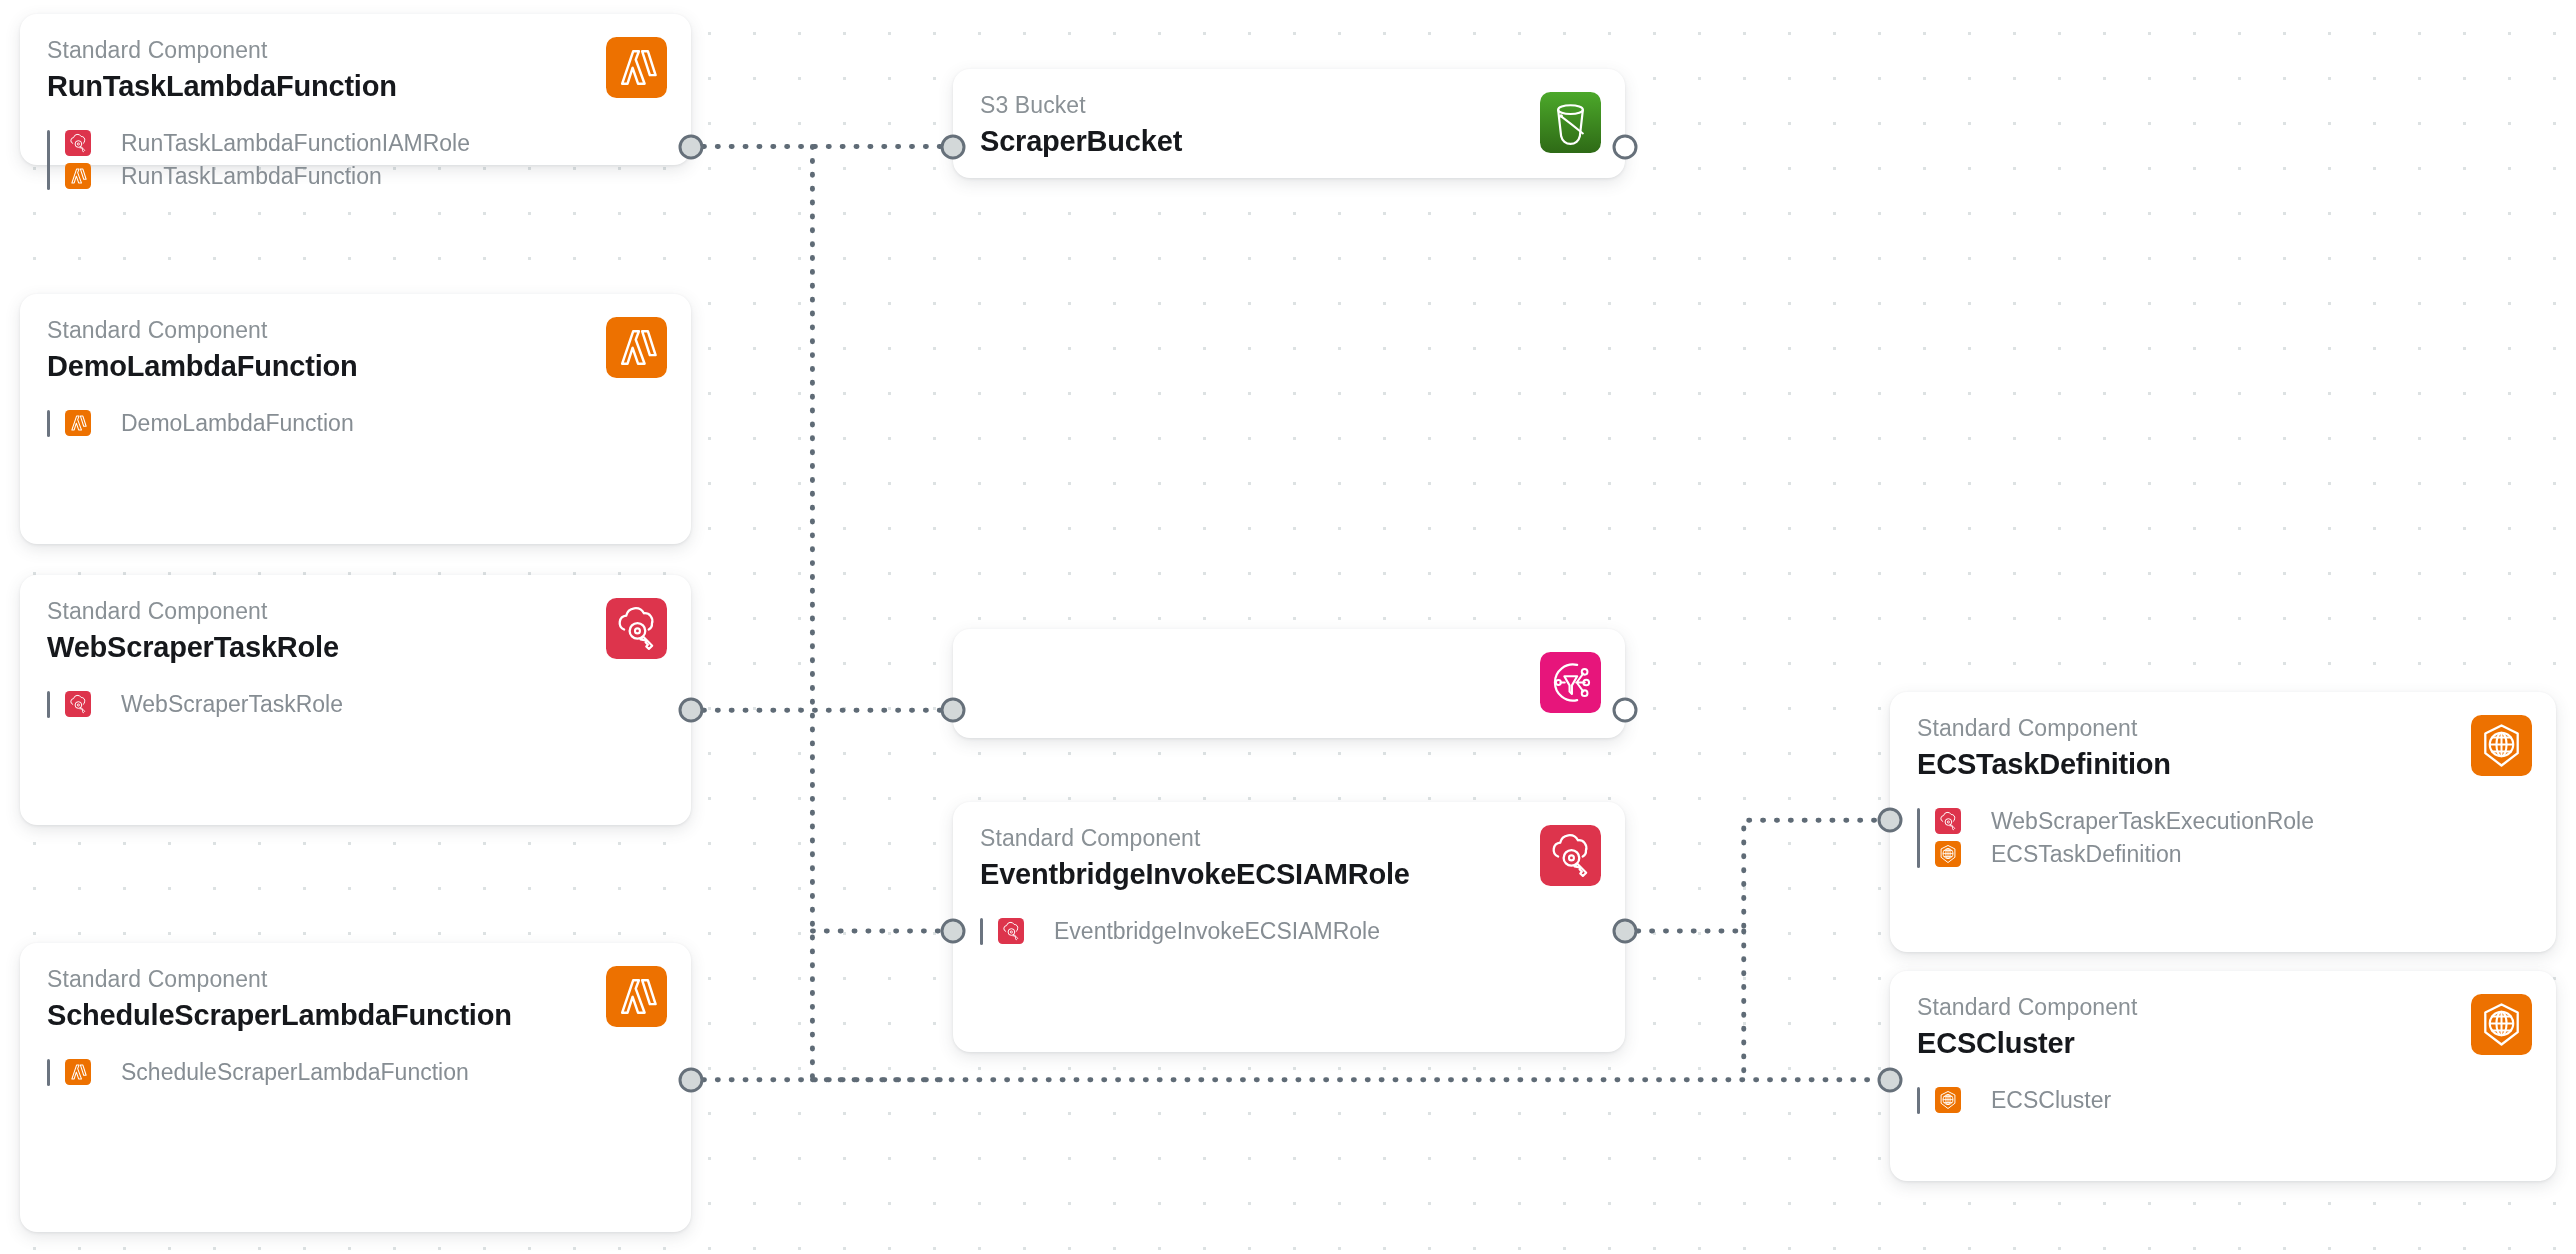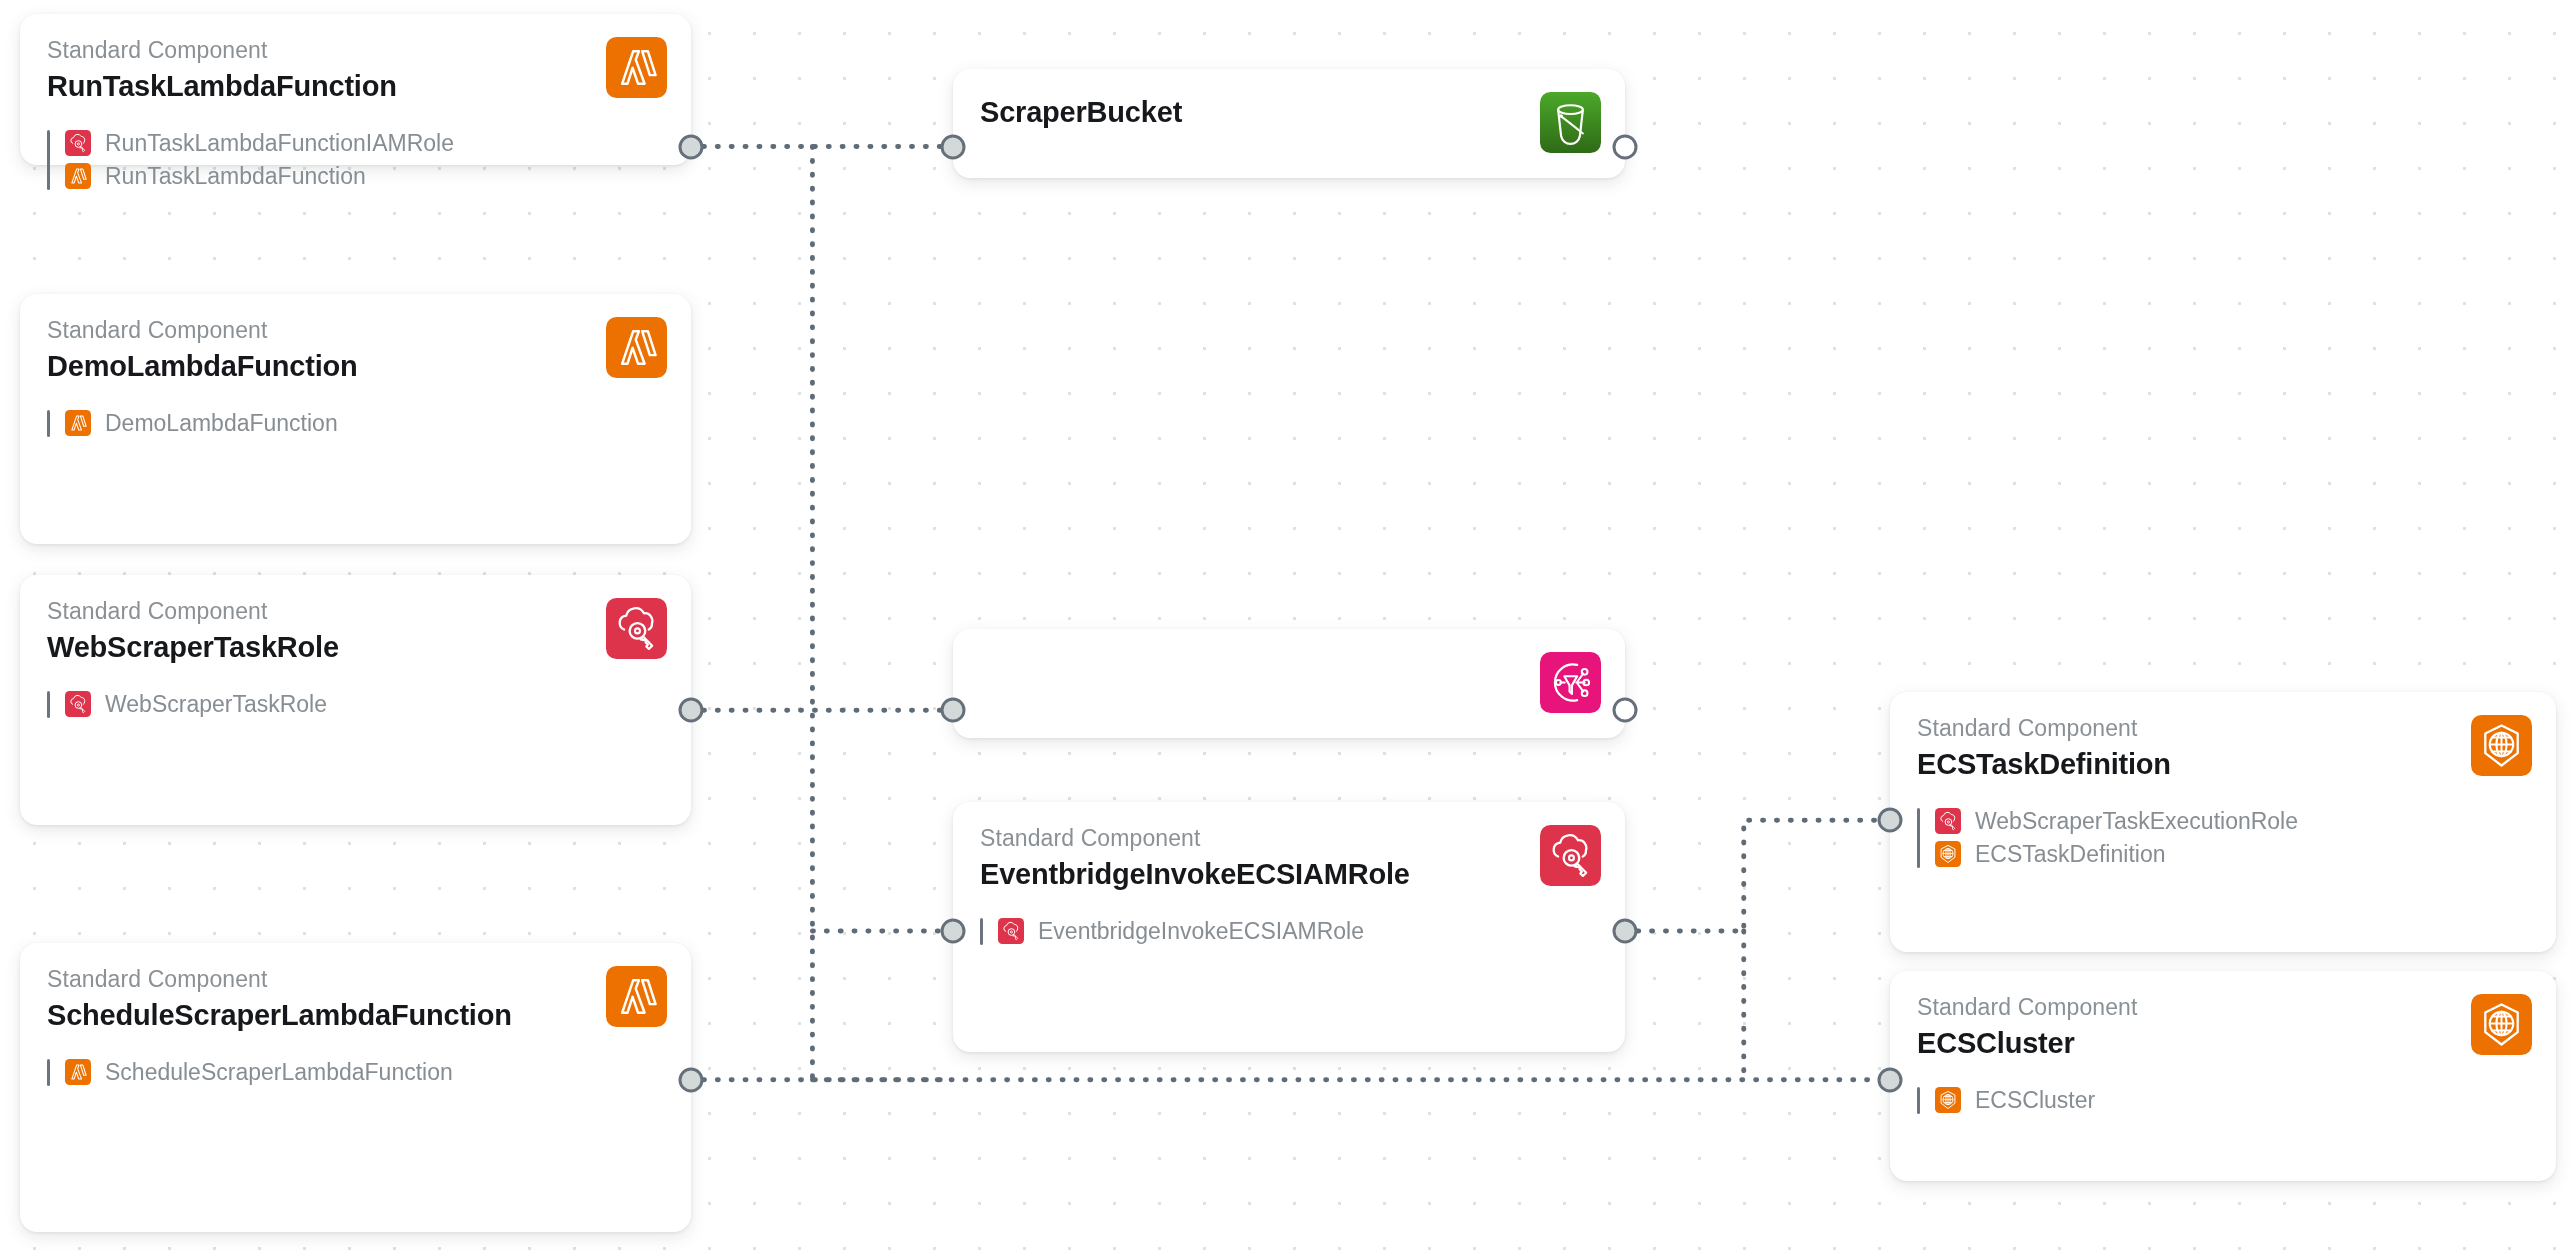--- a/index.html
+++ b/index.html
@@ -27,21 +27,21 @@
   .card-head{position:relative;padding:22px 111px 0 27px;}
   .ctype{font-size:23px;color:#8a9196;line-height:1.25;letter-spacing:0.1px;font-weight:400;}
   .ctitle{font-size:29px;color:#16181c;font-weight:700;line-height:1.13;margin-top:5px;letter-spacing:-0.2px;}
   .svc-icon{position:absolute;right:24px;top:23px;width:61px;height:61px;border-radius:12px;display:block;}
 
   .sublist{position:relative;margin:24px 0 0 27px;padding-left:18px;}
   .sublist:before{
     content:"";position:absolute;left:0;top:3px;bottom:3px;width:3.4px;
     background:#6b7480;border-radius:2px;
   }
-  .subitem{display:flex;align-items:center;gap:14px;height:33px;}
+  .subitem{display:flex;align-items:center;gap:30px;height:33px;}
   .sub-icon{width:26px;height:26px;border-radius:5px;flex:0 0 26px;display:block;}
   .sub-label{font-size:23px;color:#868d93;line-height:1;white-space:nowrap;font-weight:400;}
 
   .port{
     position:absolute;width:25px;height:25px;border-radius:50%;
     background:#d3d8d9;border:3px solid #66707a;box-sizing:border-box;
     transform:translate(-50%,-50%);
   }
   .port.open{background:#ffffff;}
 </style>
@@ -155,20 +155,21 @@
                 <rect width="64" height="64" rx="11" fill="#ED7100"></rect>
                 <path d="M17 49 L28.5 15 L34.5 15 L31.2 23.8 L40.5 49 L33.6 49 L27.9 32.4 L22.6 49 Z" fill="none" stroke="#ffffff" stroke-width="2.6" stroke-linejoin="round"></path>
                 <path d="M38 15 L44 15 L52 40 L46 40 Z" fill="none" stroke="#ffffff" stroke-width="2.6" stroke-linejoin="round"></path>
               </svg></span>
             <span class="sub-label">ScheduleScraperLambdaFunction</span>
           </div>
         </div>
       </div>
       <div class="card" style="left: 953px; top: 69px; width: 672px; height: 109px;">
         <div class="card-head">
+          <div class="ctype">S3 Bucket</div>
           <div class="ctitle">ScraperBucket</div>
           <span class="svc-icon"><svg width="61" height="61" viewBox="0 0 64 64">
               <defs>
                 <linearGradient id="s3g62" x1="0" y1="0" x2="0" y2="1">
                   <stop offset="0" stop-color="#4CA82A"></stop>
                   <stop offset="1" stop-color="#2E6A16"></stop>
                 </linearGradient>
               </defs>
               <rect width="64" height="64" rx="11" fill="url(#s3g62)"></rect>
               <ellipse cx="32" cy="18.5" rx="13" ry="4.6" fill="none" stroke="#ffffff" stroke-width="2.3"></ellipse>

